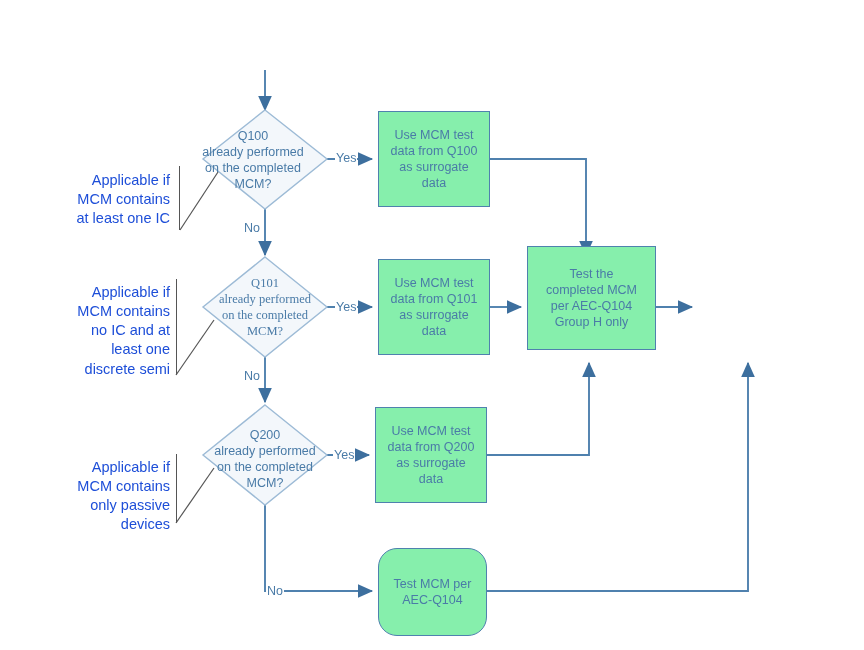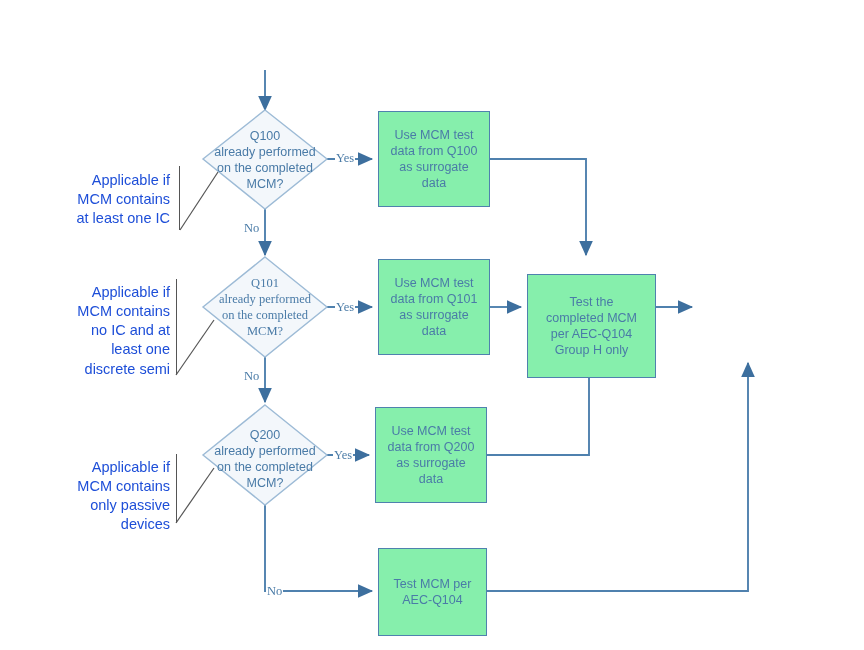--- a/index.html
+++ b/index.html
@@ -64,21 +64,20 @@
     pointer-events: none;
   }
   .edge-label {
     position: absolute;
     color: #4a7ba7;
     font-size: 12.5px;
     background: #ffffff;
     padding: 0 1px;
     line-height: 1;
     white-space: nowrap;
-    font-family: Liberation Serif, serif;
   }
   .annot {
     position: absolute;
     color: #1d4ed8;
     font-size: 14.5px;
     line-height: 1.32;
     text-align: right;
     white-space: pre-line;
   }
   .annot-rule {
@@ -132,21 +131,21 @@
     </g>
 
     <g stroke="#555555" stroke-width="1.2" fill="none">
       <path d="M180,230 L218,172"></path>
       <path d="M176,375 L214,320"></path>
       <path d="M176,523 L214,468"></path>
     </g>
   </svg>
 
 
-  <div class="decision-wrap" style="left:203px; top:110px; width:124px; height:99px;">
+  <div class="decision-wrap" style="left:191px; top:110px; width:124px; height:99px;">
     <div class="decision-label" style="white-space:pre-line;">Q100
 already performed
 on the completed
 MCM?</div>
   </div>
 
   <div class="decision-wrap" style="left:203px; top:257px; width:124px; height:100px;">
     <div class="decision-label" style="white-space:pre-line;font-family:Liberation Serif, serif;">Q101
 already performed
 on the completed
@@ -174,29 +173,29 @@
 data</span>
   </div>
 
   <div class="node proc" style="left:375px; top:407px; width:112px; height:96px;">
     <span style="white-space:pre-line;">Use MCM test
 data from Q200
 as surrogate
 data</span>
   </div>
 
-  <div class="node proc" style="left:527px; top:274px; width:129px; height:104px;">
+  <div class="node proc" style="left:527px; top:246px; width:129px; height:104px;">
     <span style="white-space:pre-line;">Test the
 completed MCM
 per AEC-Q104
 Group H only</span>
   </div>
 
 
-  <div class="node proc" style="left:378px; top:548px; width:109px; height:88px;">
+  <div class="node proc" style="left:378px; top:548px; width:109px; height:88px;border-radius:19px;">
     <span style="white-space:pre-line;">Test MCM per
 AEC-Q104</span>
   </div>
 
   <div class="edge-label" style="left:335px; top:152px;">Yes</div>
   <div class="edge-label" style="left:243px; top:222px;">No</div>
 
   <div class="edge-label" style="left:335px; top:301px;">Yes</div>
   <div class="edge-label" style="left:243px; top:370px;">No</div>
 

